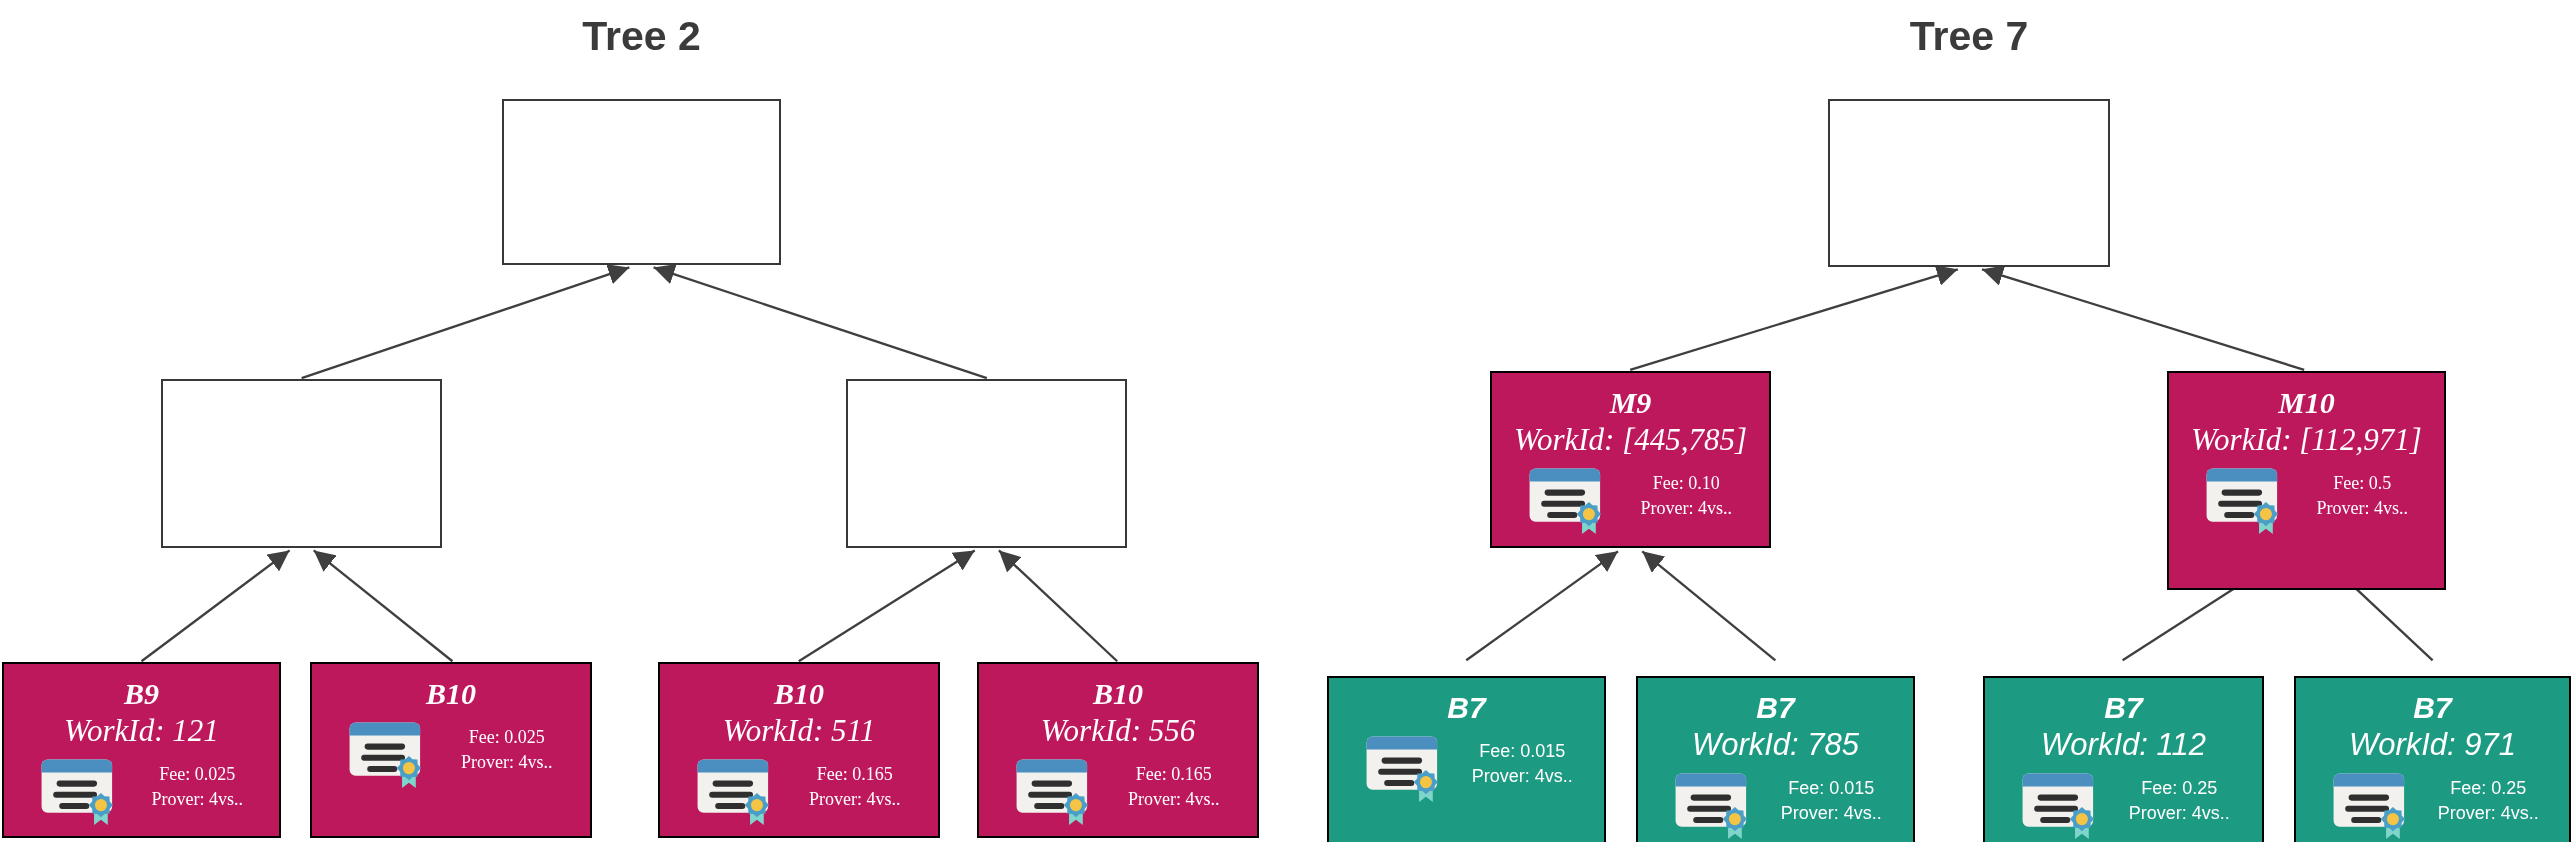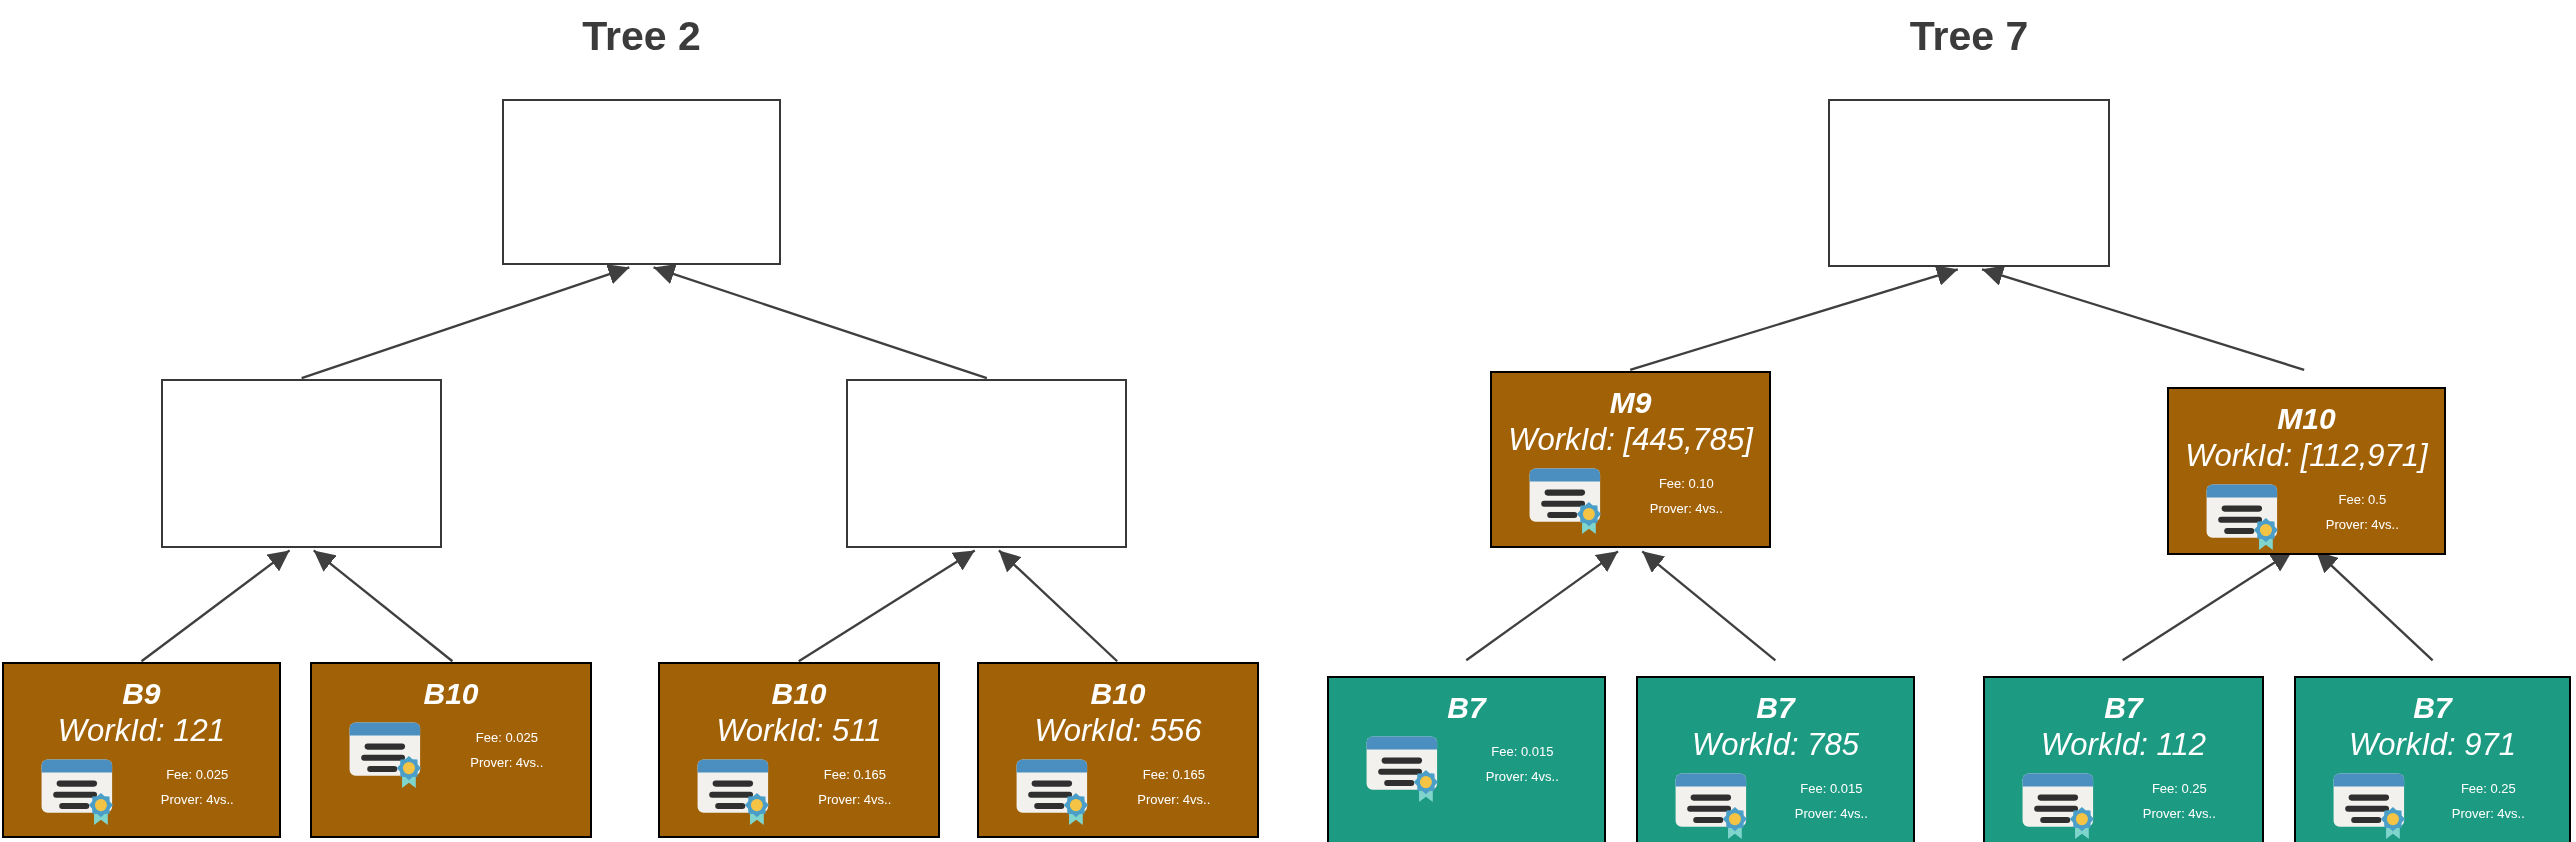--- a/index.html
+++ b/index.html
@@ -8,42 +8,42 @@
   .tree-title{position:absolute;top:13px;font-weight:bold;font-size:41px;line-height:47px;
               color:#3b3b3b;text-align:center;}
   #title-t2{left:502px;width:279px;}
   #title-t7{left:1828px;width:282px;}
 
   #edges-layer{position:absolute;left:0;top:0;width:2576px;height:843px;}
 
   .node{position:absolute;box-sizing:border-box;text-align:center;}
   .empty{background:#ffffff;border:2.3px solid #383838;}
   .filled{border:2.8px solid #000000;color:#ffffff;}
-  .orange{background:#a16207;}
+  .orange{background:#be185d;font-family:Liberation Serif, serif;}
   .green{background:#1d9a82;margin-top:15px;}
 
   .nt{font-weight:bold;font-style:italic;font-size:30px;line-height:37px;margin-top:11.2px;}
   .nw{font-style:italic;font-size:31px;line-height:37px;}
   .nb{display:flex;align-items:flex-start;margin-top:4.7px;padding:0 9.3px 0 35px;}
   .cert{width:86px;height:73px;flex:0 0 auto;display:block;}
-  .ft{flex:1 1 auto;font-size:13px;line-height:25px;padding-top:8.4px;}
+  .ft{flex:1 1 auto;font-size:18px;line-height:25px;padding-top:8.4px;}
 
   
   #t2-root{left:502px;top:99px;width:279px;height:166px;}
   #t2-mid0{left:161px;top:379px;width:281px;height:169px;}
   #t2-mid1{left:846px;top:379px;width:281px;height:169px;}
   #t2-leaf0{left:1.9px;top:662px;width:279px;height:176px;}
   #t2-leaf1{left:310px;top:662px;width:282px;height:176px;}
   #t2-leaf2{left:658px;top:662px;width:282px;height:176px;}
   #t2-leaf3{left:977px;top:662px;width:282px;height:176px;}
 
   
   #t7-root{left:1828px;top:99px;width:282px;height:168px;}
   #t7-mid0{left:1490px;top:371px;width:281px;height:177px;}
-  #t7-mid1{left:2167px;top:387px;width:279px;height:168px;text-align:center;}
+  #t7-mid1{left:2167px;top:371px;width:279px;height:219px;text-align:center;}
   #t7-leaf0{left:1327px;top:661px;width:279px;height:176px;}
   #t7-leaf1{left:1636px;top:661px;width:279px;height:176px;}
   #t7-leaf2{left:1983px;top:661px;width:281px;height:176px;}
   #t7-leaf3{left:2294px;top:661px;width:277px;height:176px;}
 </style>
 </head>
 <body>
 
 <svg width="0" height="0" style="position:absolute" aria-hidden="true">
   <defs>

